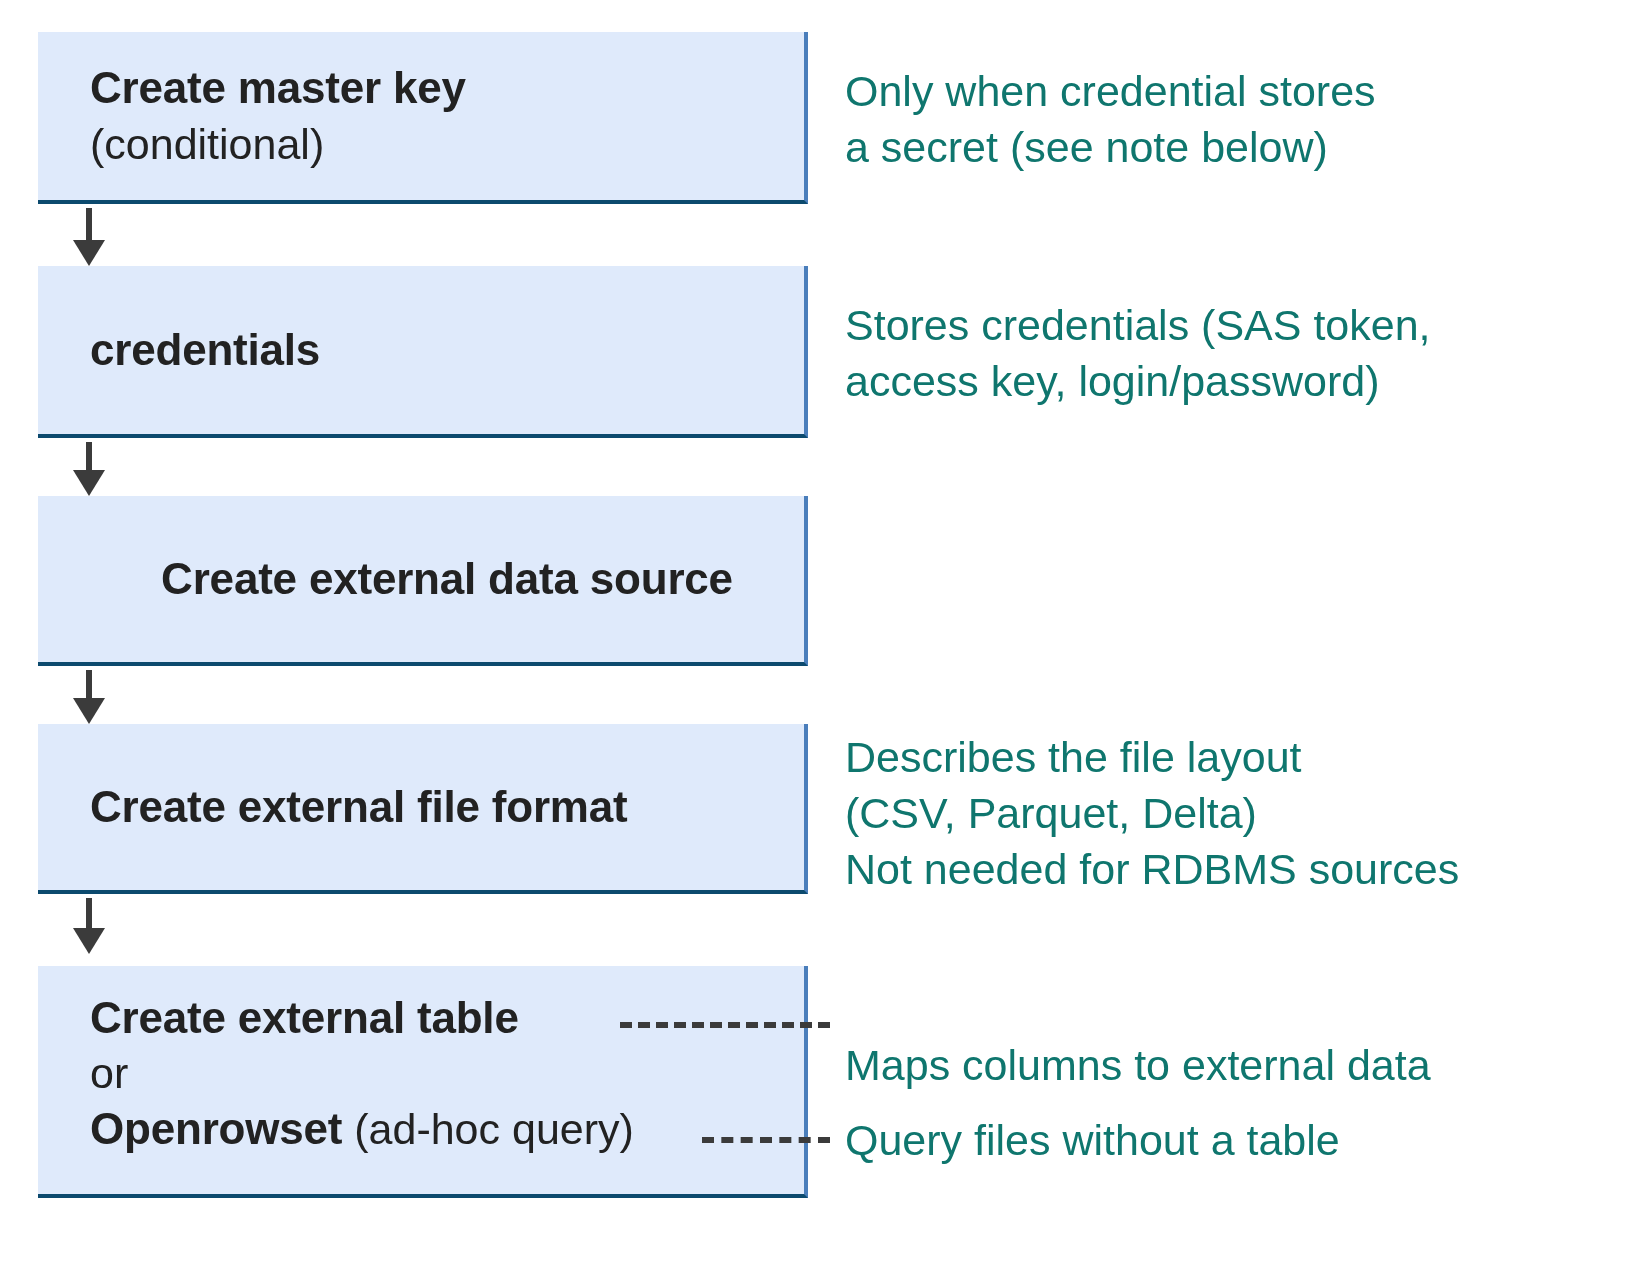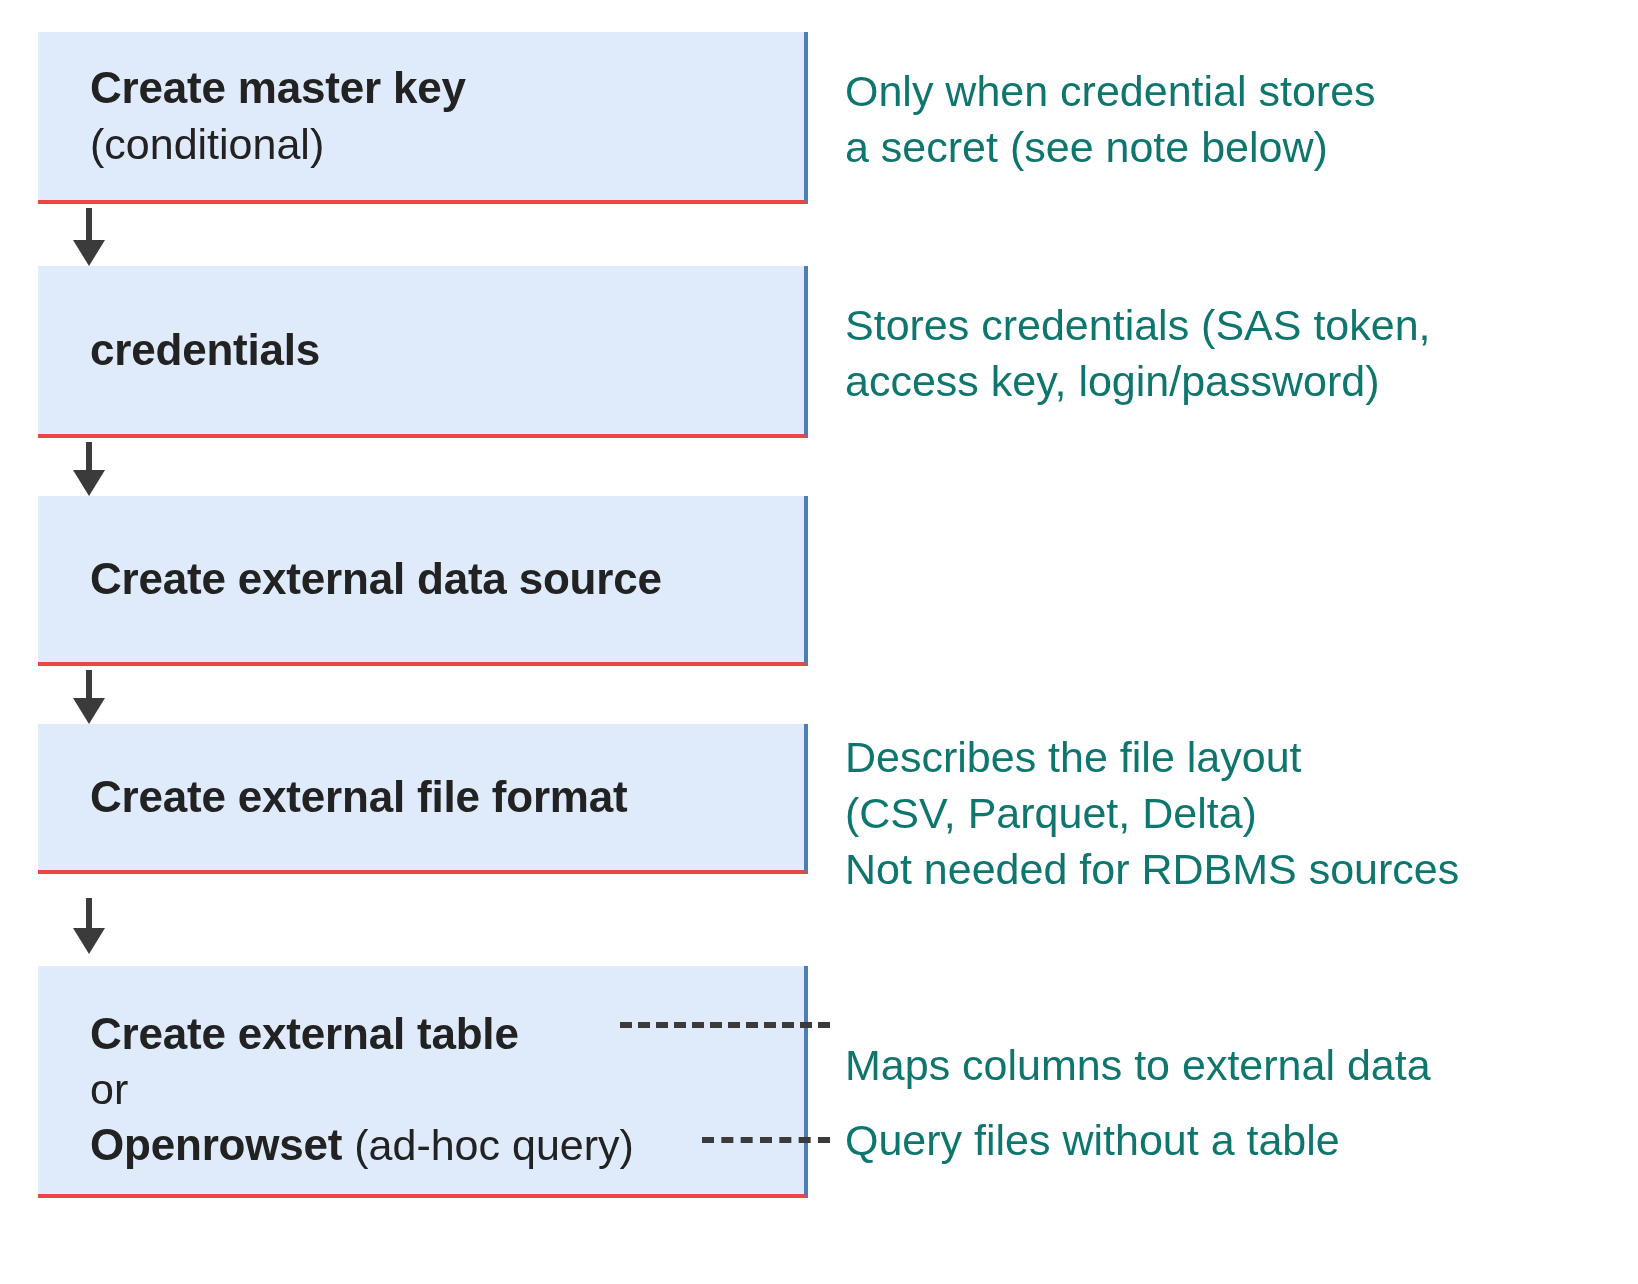--- a/index.html
+++ b/index.html
@@ -20,21 +20,21 @@
     height: 1284px;
   }
 
   
   .flow-box {
     position: absolute;
     left: 38px;
     width: 770px;
     background: #dfeafb;
     border-right: 4px solid #4a7ebb;
-    border-bottom: 4px solid #ef4444;
+    border-bottom: 4px solid #0c4a6e;
     box-sizing: border-box;
     display: flex;
     flex-direction: column;
     justify-content: center;
   }
   .box-line {
     padding-left: 52px;
     line-height: 1.28;
     white-space: nowrap;
   }
@@ -119,48 +119,48 @@
   <div class="note" style="top:298px;">
     <div>Stores credentials (SAS token,</div>
     <div>access key, login/password)</div>
   </div>
 
   <div class="arrow" style="top:442px; height:54px;">
     <div class="shaft" style="height:32px;"></div>
     <div class="head" style="top:28px;"></div>
   </div>
 
-  <div class="flow-box" style="top:496px; height:170px;">
+  <div class="flow-box" style="top:496px; height:170px;text-align:center;">
     <div class="box-line bold">Create external data source</div>
   </div>
 
   <div class="note" style="top:518px;">
   </div>
 
   <div class="arrow" style="top:670px; height:54px;">
     <div class="shaft" style="height:32px;"></div>
     <div class="head" style="top:28px;"></div>
   </div>
 
-  <div class="flow-box" style="top:724px; height:150px;">
+  <div class="flow-box" style="top:724px; height:170px;">
     <div class="box-line bold">Create external file format</div>
   </div>
 
   <div class="note" style="top:730px;">
     <div>Describes the file layout</div>
     <div>(CSV, Parquet, Delta)</div>
     <div>Not needed for RDBMS sources</div>
   </div>
 
   <div class="arrow" style="top:898px; height:56px;">
     <div class="shaft" style="height:34px;"></div>
     <div class="head" style="top:30px;"></div>
   </div>
 
-  <div class="flow-box" style="top:966px; height:232px; justify-content:flex-start; padding-top:40px;">
+  <div class="flow-box" style="top:966px; height:232px; justify-content:flex-start; padding-top:24px;">
     <div class="box-line bold">Create external table</div>
     <div class="box-line reg">or</div>
     <div class="box-line">
       <span class="bold">Openrowset</span><span class="inline-reg"> (ad-hoc query)</span>
     </div>
   </div>
 
   <div class="dash-line" style="left:620px; top:1022px; width:210px;"></div>
   <div class="note" style="top:1038px;">
     <div>Maps columns to external data</div>

